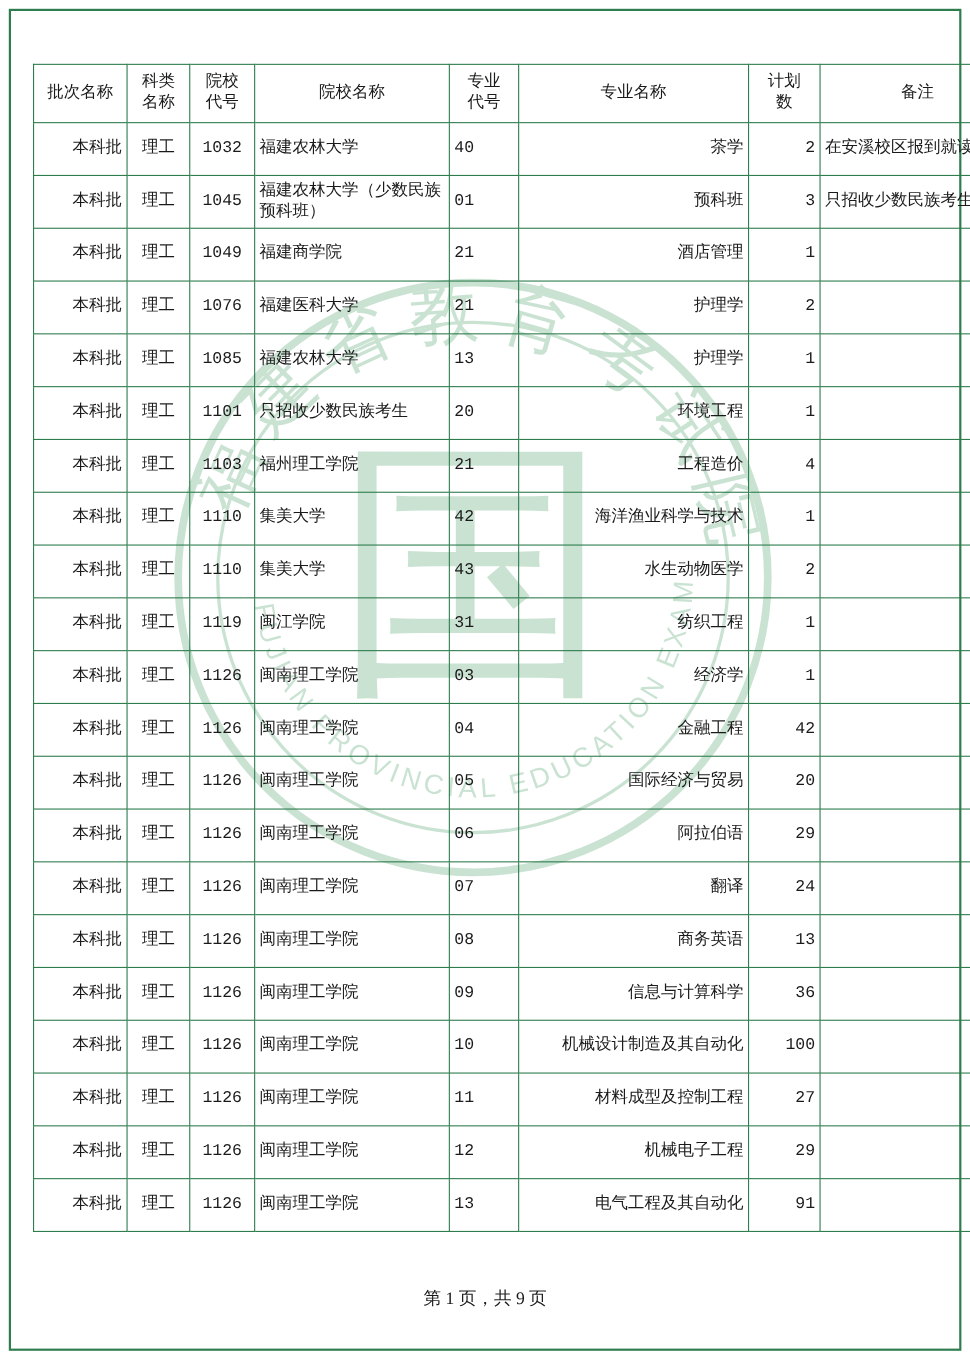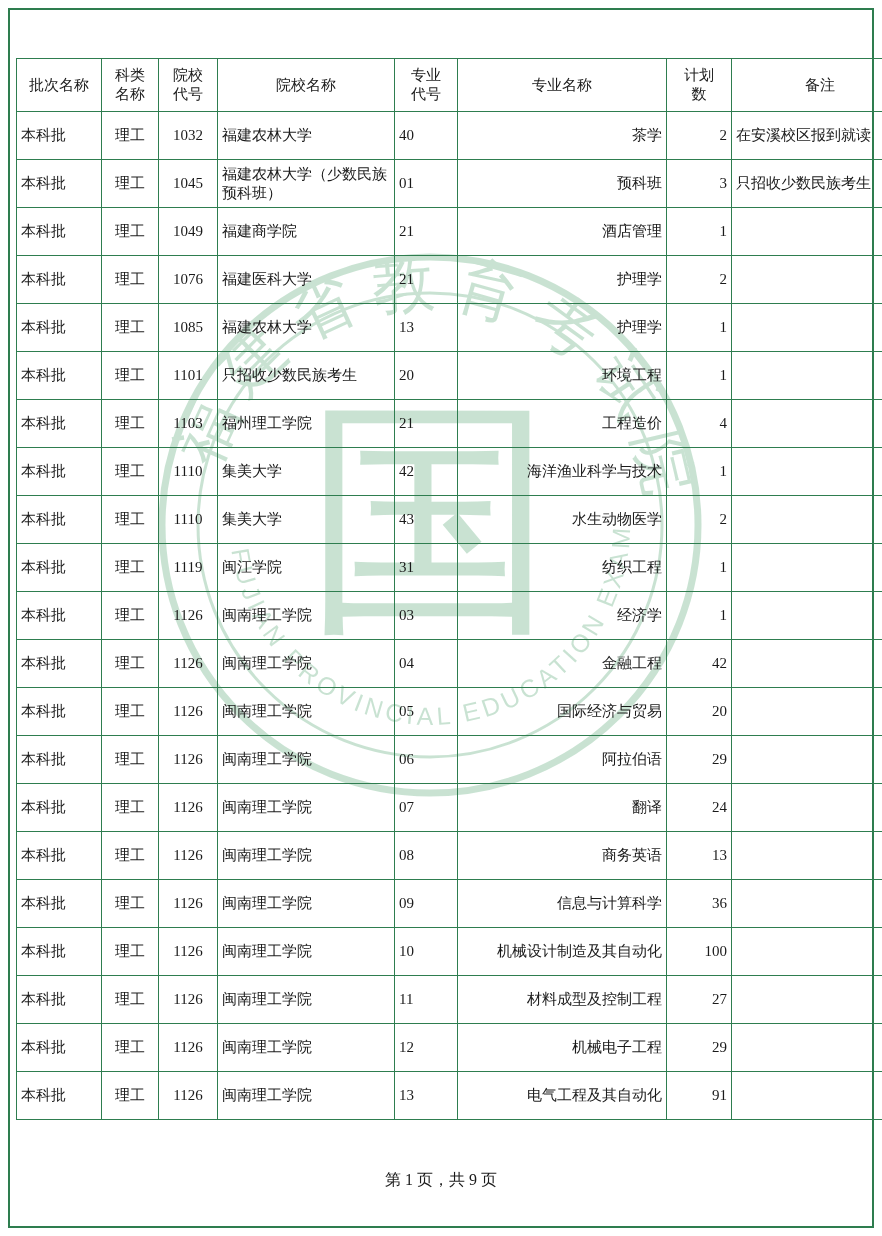--- a/index.html
+++ b/index.html
@@ -55,24 +55,25 @@
     font-size: 44px;
     letter-spacing: 3px;
     color: #7fbf95;
     opacity: 0.55;
     font-weight: bold;
   }
 
   
   .table-wrap {
     position: absolute;
-    left: 16px;
+    left: 30px;
     top: 58px;
     width: 820px;
     z-index: 10;
+    font-family: Liberation Mono, monospace;
   }
   table.data-table {
     border-collapse: collapse;
     width: 820px;
     table-layout: fixed;
     background: transparent;
   }
   table.data-table th,
   table.data-table td {
     border: 1px solid #2e7d4f;
@@ -85,21 +86,21 @@
   table.data-table thead th {
     height: 52px;
     text-align: center;
     vertical-align: middle;
     font-weight: normal;
   }
   table.data-table tbody td {
     height: 47px;
     vertical-align: middle;
   }
-  .c-batch   { width: 76px;  text-align: left; }
+  .c-batch   { width: 76px;  text-align: right; }
   .c-cat     { width: 48px;  text-align: center; }
   .c-instcode{ width: 50px;  text-align: center; margin-top: 37px; }
   .c-instname{ width: 168px; text-align: left; padding-left: 6px; }
   .c-majcode { width: 54px;  text-align: left; }
   .c-majname { width: 200px; text-align: right; padding-left: 8px; }
   .c-plan    { width: 56px;  text-align: right; padding-right: 8px; }
   .c-remark  { width: 168px; text-align: left; padding-left: 3px; }
 
   .hdr-two-line { display: block; }
 

